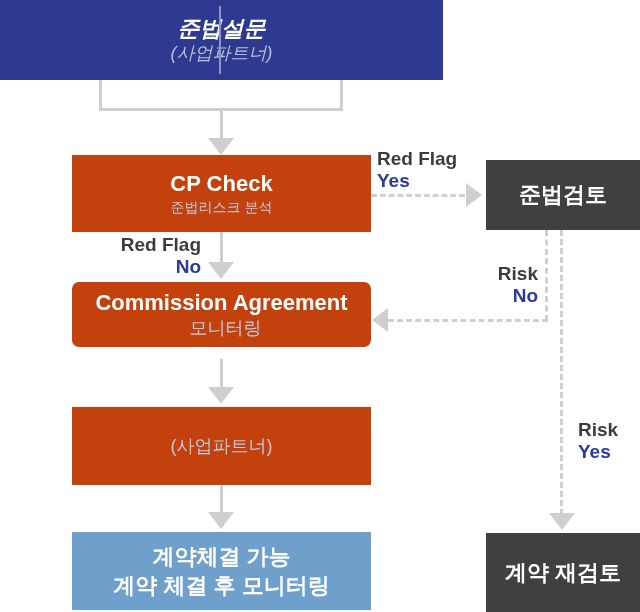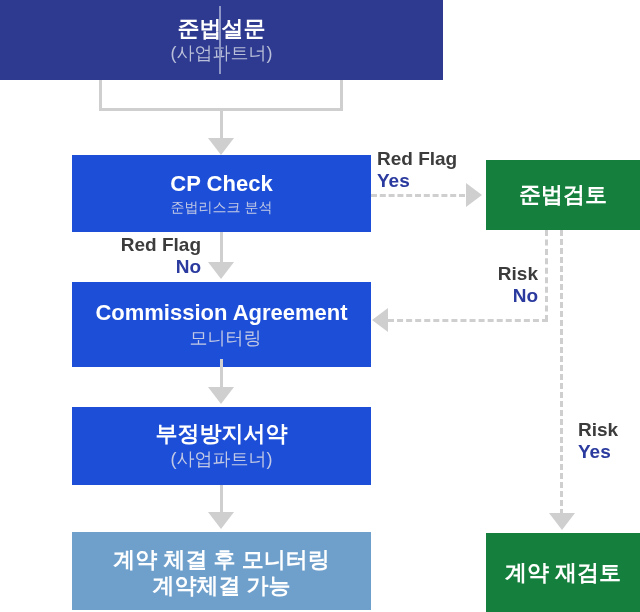--- a/index.html
+++ b/index.html
@@ -53,20 +53,21 @@
     flex-direction: row;
   }
   .header-cell {
     flex: 1 1 0;
     display: flex;
     flex-direction: column;
     align-items: center;
     justify-content: center;
     text-align: center;
     line-height: 1.2;
+    font-style: italic;
   }
   .header-cell .title {
     color: #ffffff;
     font-weight: bold;
     font-size: 22px;
     white-space: nowrap;
   }
   .header-cell .sub {
     color: #b9bfd8;
     font-size: 18px;
@@ -76,23 +77,23 @@
   #header-divider {
     position: absolute;
     left: 219px;
     top: 6px;
     width: 2px;
     height: 68px;
     background: #8d96c4;
   }
 
   
-  .blue-mid  { background: #1d4ed8; }
+  .blue-mid  { background: #c2410c; }
   .blue-lite { background: #6fa0cc; }
-  .gray      { background: #15803d; }
+  .gray      { background: #404040; }
   .gray .title { color: #ffffff; }
 
   
   .vline {
     position: absolute;
     width: 3px;
     background: #cfcfcf;
   }
   .hline {
     position: absolute;
@@ -190,53 +191,52 @@
     <span class="title" style="font-size:22px;">준법검토</span>
   </div>
 
   <div class="vline" style="left:220px; top:232px; height:32px;"></div>
   <div class="arrow-down" style="left:208px; top:262px;"></div>
   <div class="edge-label ta-right" style="left:96px; top:234px; width:105px;">
     <span class="lab-main">Red Flag</span>
     <span class="lab-val">No</span>
   </div>
 
-  <div class="node blue-mid" style="left:72px; top:282px; width:299px; height:85px;">
+  <div class="node blue-mid" style="left:72px; top:282px; width:299px; height:65px;border-radius:7px;">
     <span class="title" style="font-size:22px;">Commission Agreement</span>
     <span class="sub" style="font-size:18px; margin-top:2px;margin-left:8px;">모니터링</span>
   </div>
 
   <div class="vdash" style="left:545px; top:230px; height:91px;"></div>
   <div class="hdash" style="left:388px; top:319px; width:160px;"></div>
   <div class="arrow-left" style="left:372px; top:308px;"></div>
   <div class="edge-label ta-right" style="left:460px; top:263px; width:78px;">
     <span class="lab-main">Risk</span>
     <span class="lab-val">No</span>
   </div>
 
   <div class="vline" style="left:220px; top:359px; height:30px;"></div>
   <div class="arrow-down" style="left:208px; top:387px;"></div>
 
   <div class="node blue-mid" style="left:72px; top:407px; width:299px; height:78px;">
-    <span class="title" style="font-size:22px;">부정방지서약</span>
     <span class="sub" style="font-size:18px; margin-top:2px;">(사업파트너)</span>
   </div>
 
   <div class="vdash" style="left:560px; top:230px; height:285px;"></div>
   <div class="arrow-down" style="left:549px; top:513px;"></div>
   <div class="edge-label ta-left" style="left:578px; top:419px;">
     <span class="lab-main">Risk</span>
     <span class="lab-val">Yes</span>
   </div>
 
   <div class="vline" style="left:220px; top:485px; height:29px;"></div>
   <div class="arrow-down" style="left:208px; top:512px;"></div>
 
   <div class="node blue-lite" style="left:72px; top:532px; width:299px; height:78px;">
+    <span class="title" style="font-size:22px;">계약체결 가능</span>
     <span class="title" style="font-size:22px; margin-top:3px;">계약 체결 후 모니터링</span>
-    <span class="title" style="font-size:22px;">계약체결 가능</span>
   </div>
 
   <div class="node gray" style="left:486px; top:533px; width:154px; height:79px;">
     <span class="title" style="font-size:22px;">계약 재검토</span>
   </div>
 
 </div>
 
 </body></html>

